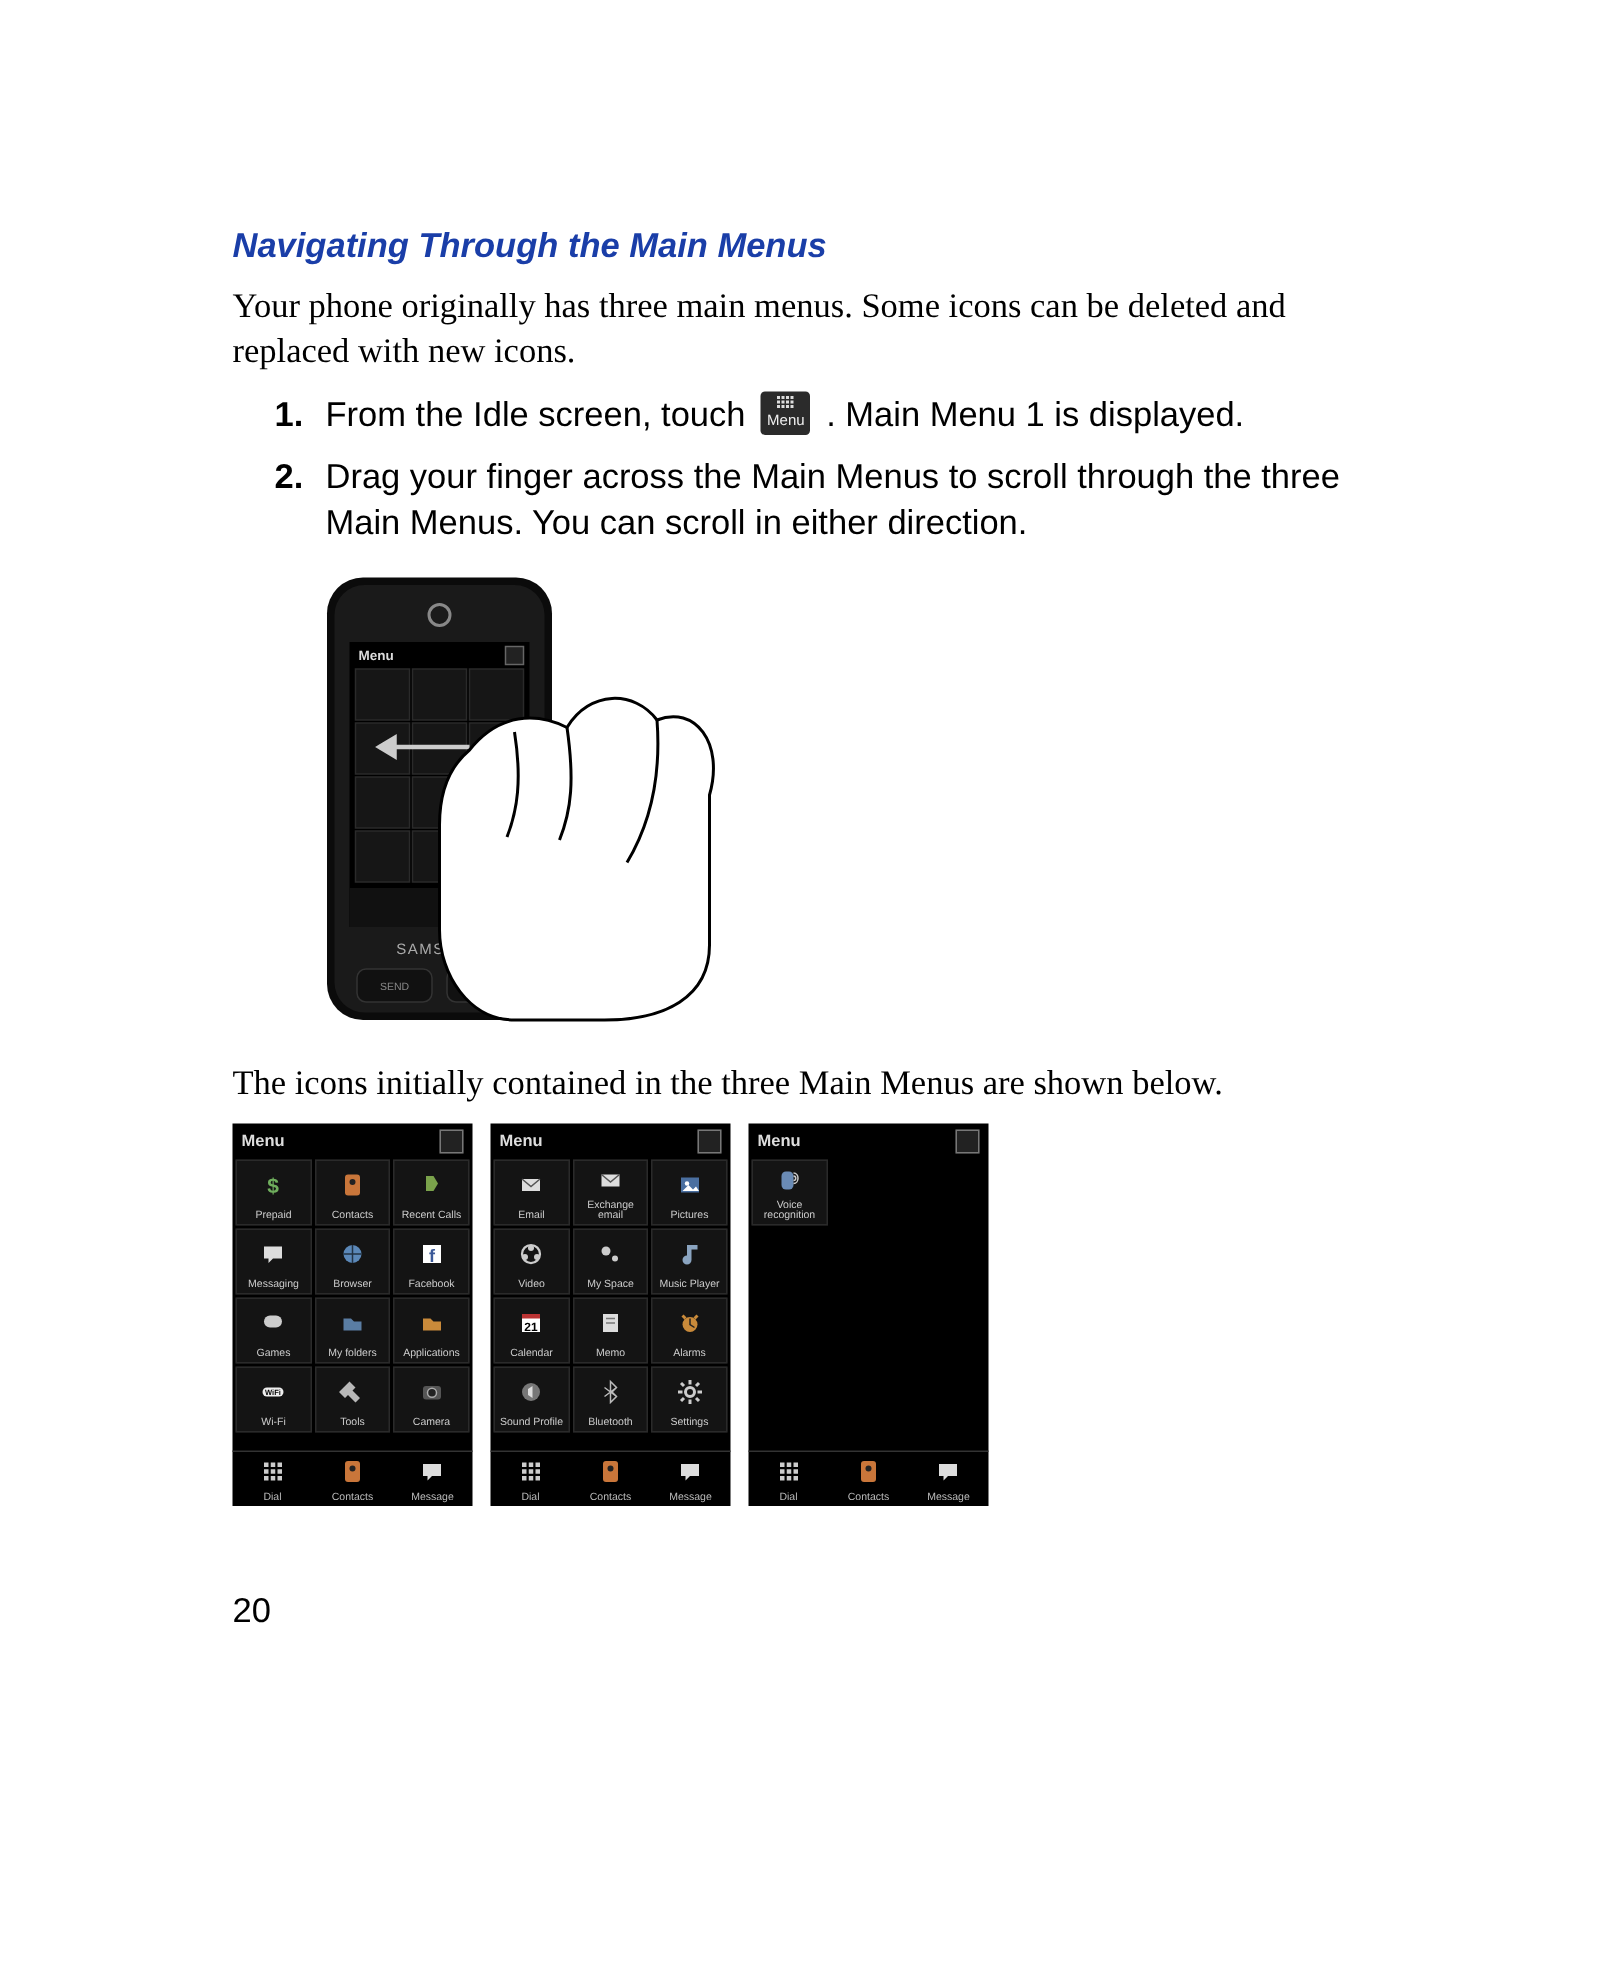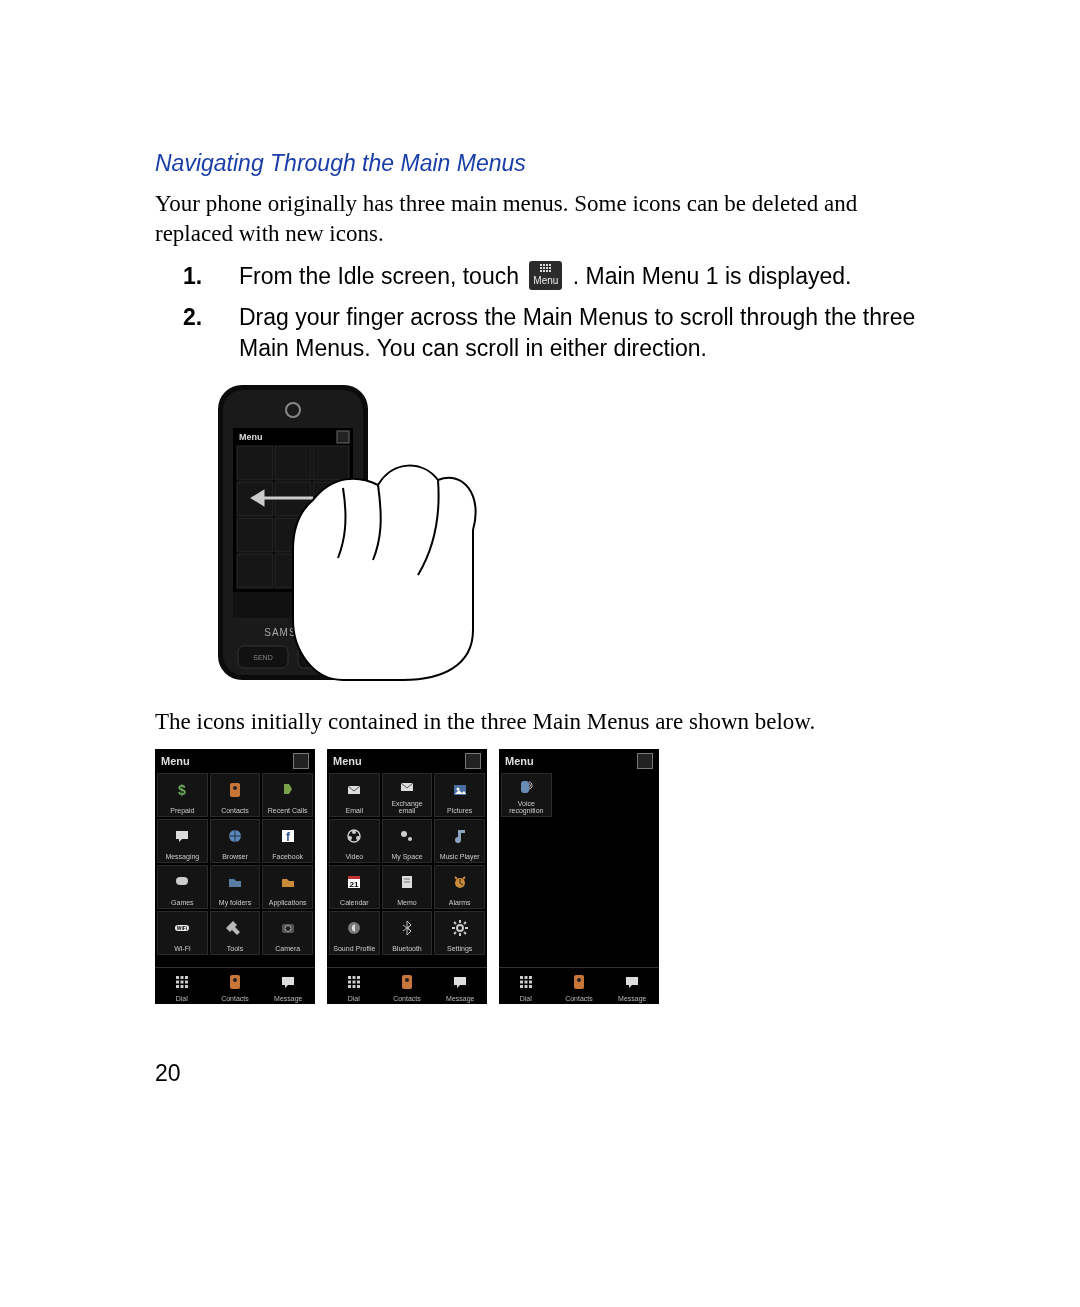--- a/index.html
+++ b/index.html
@@ -1,22 +1,22 @@
 <!DOCTYPE html>
 <html><head>
 <meta charset="utf-8">
 <style>
   html,body{margin:0;padding:0;background:#fff;font-family:Arial,Helvetica,sans-serif;}
   .page{width:1080px;height:1307px;position:relative;box-sizing:border-box;padding:150px 155px 0 155px;color:#000;}
-  .heading{color:#1a3ea8;font-weight:400;font-style:italic;font-size:23px;margin-bottom:12px;}
+  .heading{color:#1a3ea8;font-weight:700;font-style:italic;font-size:23px;margin-bottom:12px;}
   .para{font-size:23px;line-height:1.3;margin:0 0 12px 0;font-family:Liberation Serif, serif;}
   ol.steps{list-style:none;padding:0;margin:0 0 16px 28px;}
   ol.steps li{font-size:23px;line-height:1.35;margin-bottom:10px;display:flex;}
   ol.steps li .num{font-weight:700;margin-right:12px;min-width:22px;}
-  ol.steps li .txt{flex:1;margin-left:22px;}
+  ol.steps li .txt{flex:1;}
   .menu-chip{display:inline-block;vertical-align:middle;background:#2b2b2b;color:#eee;font-size:10px;text-align:center;border-radius:3px;padding:2px 4px;margin:0 4px;position:relative;top:-2px;}
   .menu-chip svg{display:block;margin:0 auto 1px;}
   .illus{margin:14px 0 22px 8px;}
   .illus svg{display:block;}
   .pageno{position:absolute;left:155px;bottom:220px;font-size:23px;margin-top:32px;}
 
   
   .triple{display:flex;gap:12px;margin-top:8px;}
   .panel{width:160px;height:255px;background:#000;position:relative;font-family:Arial,Helvetica,sans-serif;}
   .panel-hdr{display:flex;justify-content:space-between;align-items:center;padding:4px 6px 2px 6px;color:#ddd;font-size:11px;font-weight:700;}

